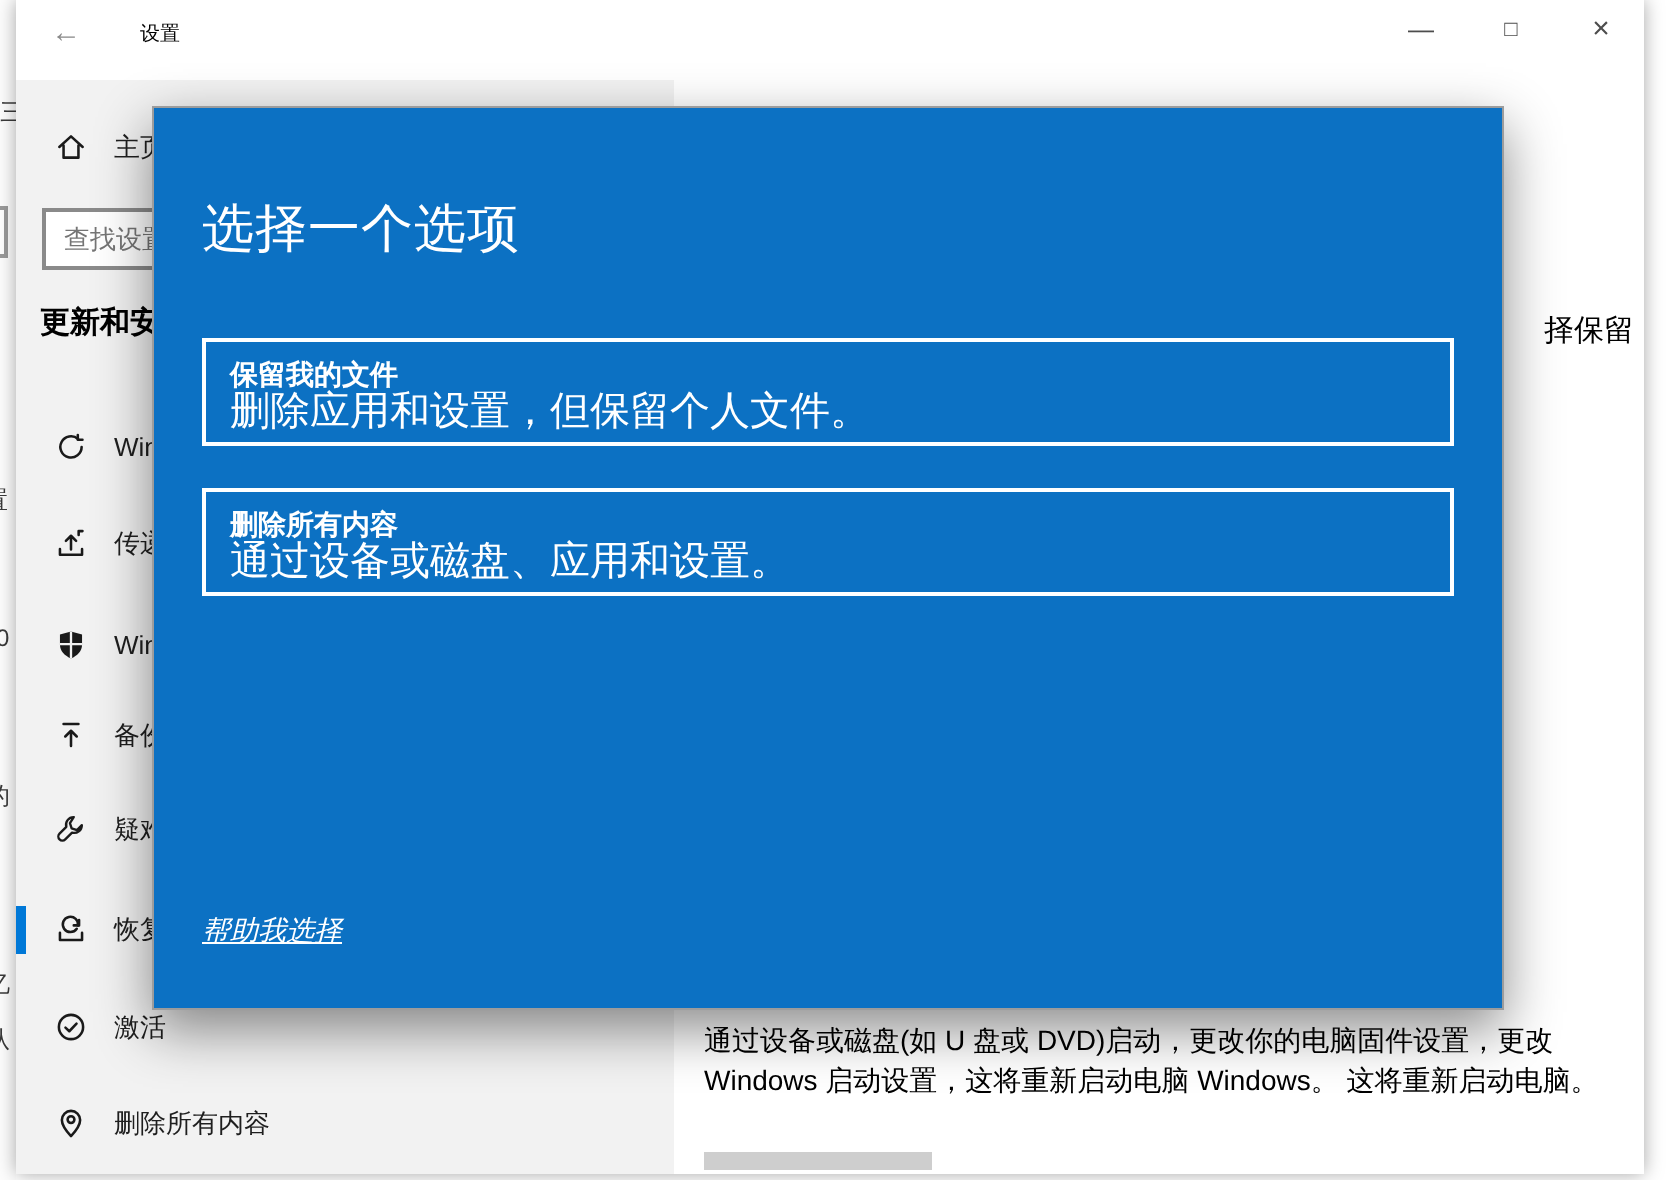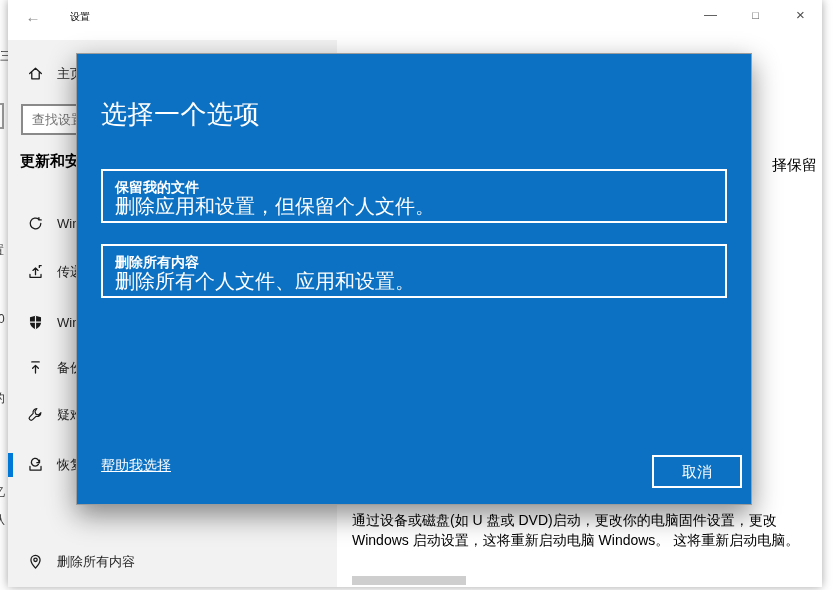--- a/index.html
+++ b/index.html
@@ -43,21 +43,21 @@
   #dialog { position:absolute; left:76px; top:53px; width:676px; height:452px; z-index:10; box-shadow:0 10px 26px rgba(0,0,0,.45); border:1px solid #9c9c9c; background:var(--dialog-blue,#0c71c3); }
   #dialog-titlebar { position:absolute; left:0; top:0; width:100%; height:29px; background:#ffffff; }
   #dialog-title { position:absolute; left:13px; top:7px; font-size:12px; color:#000; }
   #dialog-body { position:absolute; left:0; top:29px; width:100%; height:423px; color:#fff;padding-left:48px; }
   #dialog-heading { position:absolute; left:24px; top:14px; font-size:26px; font-weight:300; letter-spacing:.5px; }
   .option-box { position:absolute; left:24px; width:626px; height:54px; border:2px solid #ffffff; cursor:pointer; padding:7px 12px;margin-top:11px; }
   #option-0 { top:75px; }
   #option-1 { top:150px; }
   .option-title { font-size:14px; font-weight:bold; line-height:18px; }
   .option-desc { font-size:20px; line-height:20px; }
-  #help-link { position:absolute; left:24px; bottom:31px; font-size:14px; color:#fff; text-decoration:underline; cursor:pointer; }
+  #help-link { position:absolute; left:24px; bottom:31px; font-size:14px; color:#fff; text-decoration:underline; cursor:pointer;font-style:italic; }
   #cancel-btn { position:absolute; right:9px; bottom:18px; width:90px; height:33px; border:2px solid #fff; background:transparent; color:#fff; font-size:15px; text-align:center; line-height:29px; cursor:pointer; font-family:inherit; }
 </style>
 </head>
 <body>
 
 <div id="stage">
 
   <div id="bg-window">
     <span style="left:0;top:48px">三</span>
     <div class="frag-box" style="left:-10px;top:103px"></div>
@@ -157,20 +157,29 @@
         <span class="nav-icon">
           <svg width="17" height="17" viewBox="0 0 16 16" fill="none" stroke="#1a1a1a" stroke-width="1.2" stroke-linecap="round" stroke-linejoin="round">
               <path d="M2.8 9.8v3.4h10.4V9.8"></path>
               <path d="M11.3 6.4A3.6 3.6 0 1 0 10.7 7.9"></path>
               <path d="M11.8 3.8v2.5H9.3"></path>
             </svg>
         </span>
         <span class="nav-label">恢复</span>
       </div>
 
+      <div class="nav-row" style="top:456px">
+        <span class="nav-icon">
+          <svg width="17" height="17" viewBox="0 0 16 16" fill="none" stroke="#1a1a1a" stroke-width="1.2" stroke-linecap="round" stroke-linejoin="round">
+              <circle cx="8" cy="8" r="5.7"></circle>
+              <path d="M5.4 8.3 7.2 10l3.4-3.6"></path>
+            </svg>
+        </span>
+        <span class="nav-label">激活</span>
+      </div>
 
       <div class="nav-row" style="top:504px">
         <span class="nav-icon">
           <svg width="17" height="17" viewBox="0 0 16 16" fill="none" stroke="#1a1a1a" stroke-width="1.2" stroke-linecap="round" stroke-linejoin="round">
               <path d="M8 14.2S12.3 9.6 12.3 6.6a4.3 4.3 0 1 0-8.6 0C3.7 9.6 8 14.2 8 14.2Z"></path>
               <circle cx="8" cy="6.4" r="1.6"></circle>
             </svg>
         </span>
         <span class="nav-label">删除所有内容</span>
       </div>
@@ -187,21 +196,20 @@
     <div id="dialog-body">
       <div id="dialog-heading">选择一个选项</div>
 
       <div class="option-box" id="option-0">
         <div class="option-title">保留我的文件</div>
         <div class="option-desc">删除应用和设置，但保留个人文件。</div>
       </div>
 
       <div class="option-box" id="option-1">
         <div class="option-title">删除所有内容</div>
-        <div class="option-desc">删除所有个人文件、应用和设置。</div>
+        <div class="option-desc">通过设备或磁盘、应用和设置。</div>
       </div>
 
       <a id="help-link">帮助我选择</a>
-      <button id="cancel-btn">取消</button>
     </div>
   </div>
 
 </div>
 
 </body></html>

